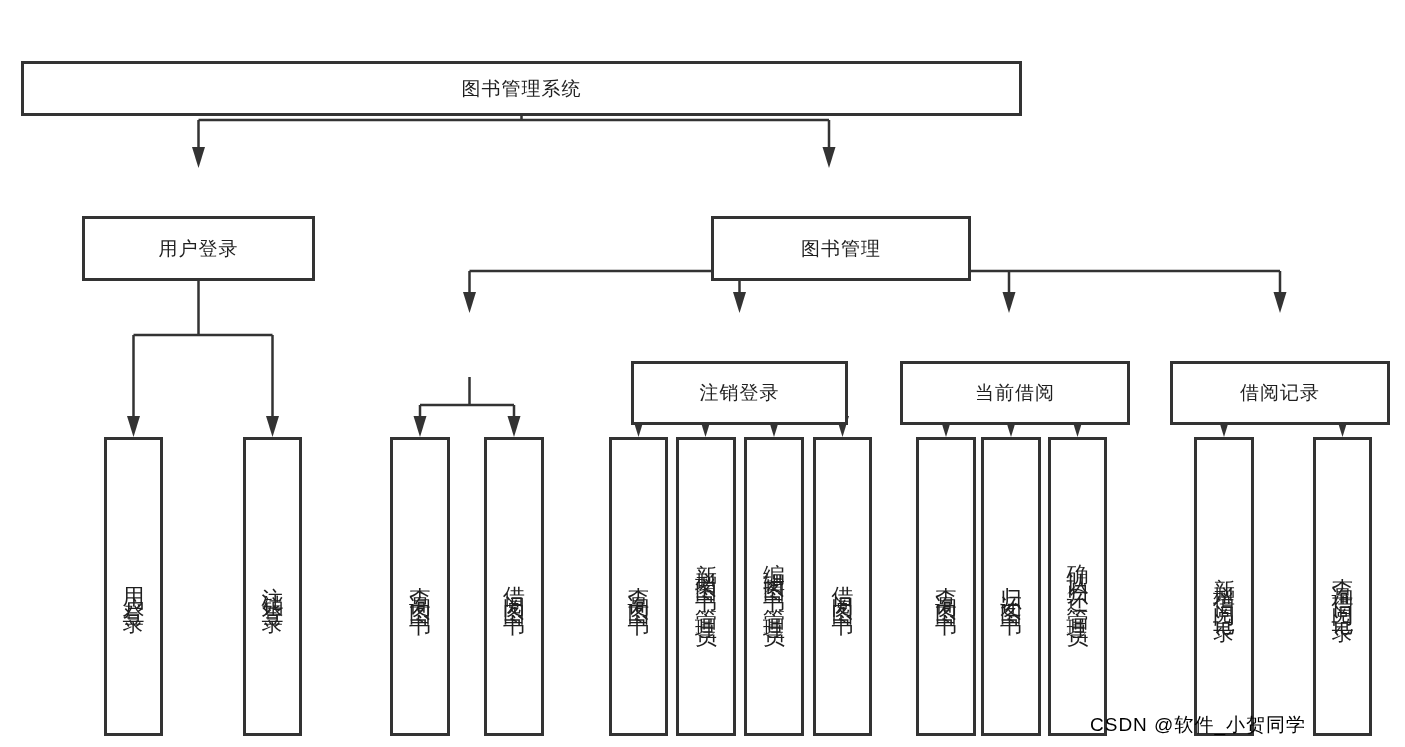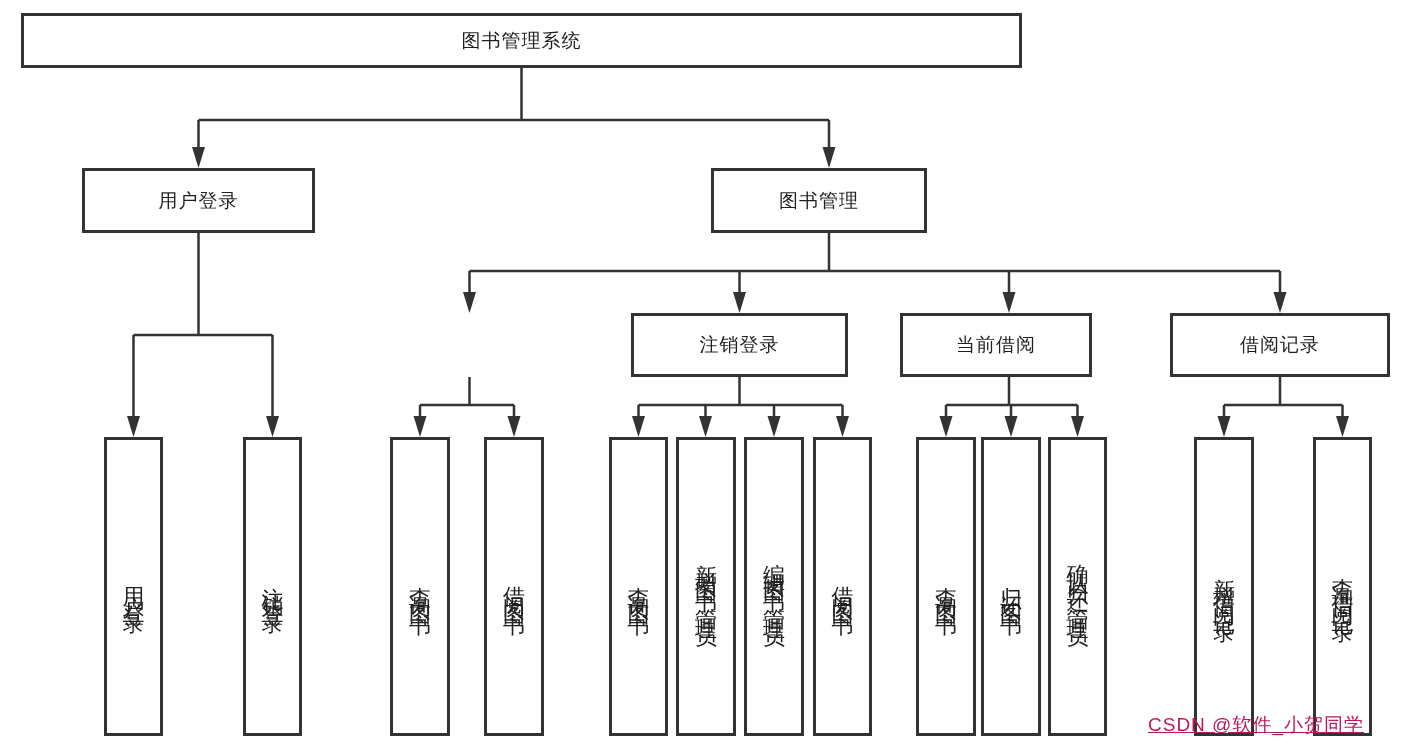--- a/index.html
+++ b/index.html
@@ -20,63 +20,62 @@
   .node {
     position: absolute;
     box-sizing: border-box;
     border: 3px solid #333333;
     background: #ffffff;
     display: flex;
     align-items: center;
     justify-content: center;
     text-align: center;
   }
-  .hnode { font-size: 19px; letter-spacing: 1px; }
+  .hnode { font-size: 19px; letter-spacing: 1px; margin-top: 48px; }
   .vnode span {
     writing-mode: vertical-rl;
     text-orientation: mixed;
     font-size: 22px;
     letter-spacing: 9px;
     line-height: 1;
     white-space: pre;
   }
   
   .n-root   { left: 21px;  top: 13px;  width: 1001px; height: 55px; }
   .n-login  { left: 82px;  top: 168px; width: 233px;  height: 65px; }
-  .n-mgmt   { left: 711px; top: 168px; width: 216px;  height: 65px; }
+  .n-mgmt   { left: 711px; top: 168px; width: 260px;  height: 65px; }
   .n-g0 { left: 360px;  top: 313px; width: 219px; height: 64px; }
   .n-g1 { left: 631px;  top: 313px; width: 217px; height: 64px; }
-  .n-g2 { left: 900px;  top: 313px; width: 192px; height: 64px; }
+  .n-g2 { left: 900px;  top: 313px; width: 230px; height: 64px; }
   .n-g3 { left: 1170px; top: 313px; width: 220px; height: 64px; }
   
   .leaf { top: 437px; height: 299px; }
   .u0 { left: 104px;  width: 59px; }
   .u1 { left: 243px;  width: 59px; }
   .a0 { left: 390px;  width: 60px; }
   .a1 { left: 484px;  width: 60px; }
   .b0 { left: 609px;  width: 59px; }
   .b1 { left: 676px;  width: 60px; }
   .b2 { left: 744px;  width: 60px; }
   .b3 { left: 813px;  width: 59px; }
   .c0 { left: 916px;  width: 60px; }
   .c1 { left: 981px;  width: 60px; }
   .c2 { left: 1048px; width: 59px; }
   .r0 { left: 1194px; width: 60px; }
   .r1 { left: 1313px; width: 59px; }
   .watermark {
     position: absolute;
-    left: 1148px;
+    left: 1090px;
     top: 712px;
     width: 252px;
     font-size: 19px;
     letter-spacing: 1px;
-    color: #be185d;
+    color: #000000;
     white-space: nowrap;
     z-index: 5;
-    text-decoration: underline;
   }
 </style>
 </head>
 <body>
 
 <div class="canvas">
 
   <svg class="connectors" viewBox="0 0 1405 747" xmlns="http://www.w3.org/2000/svg">
     <g stroke="#333333" stroke-width="2.5" fill="none">
 

